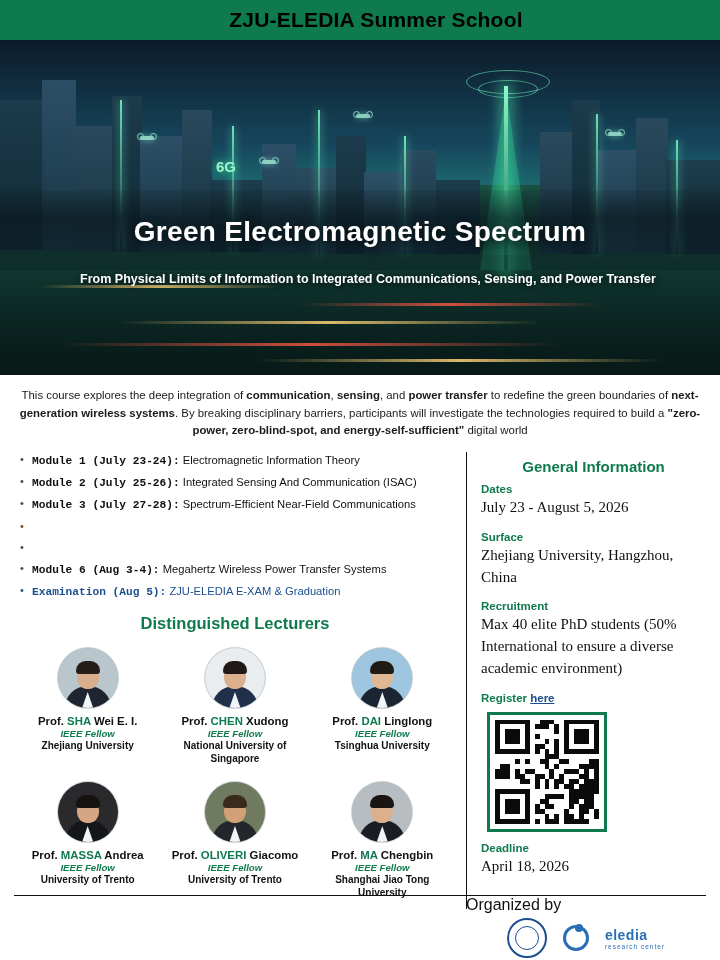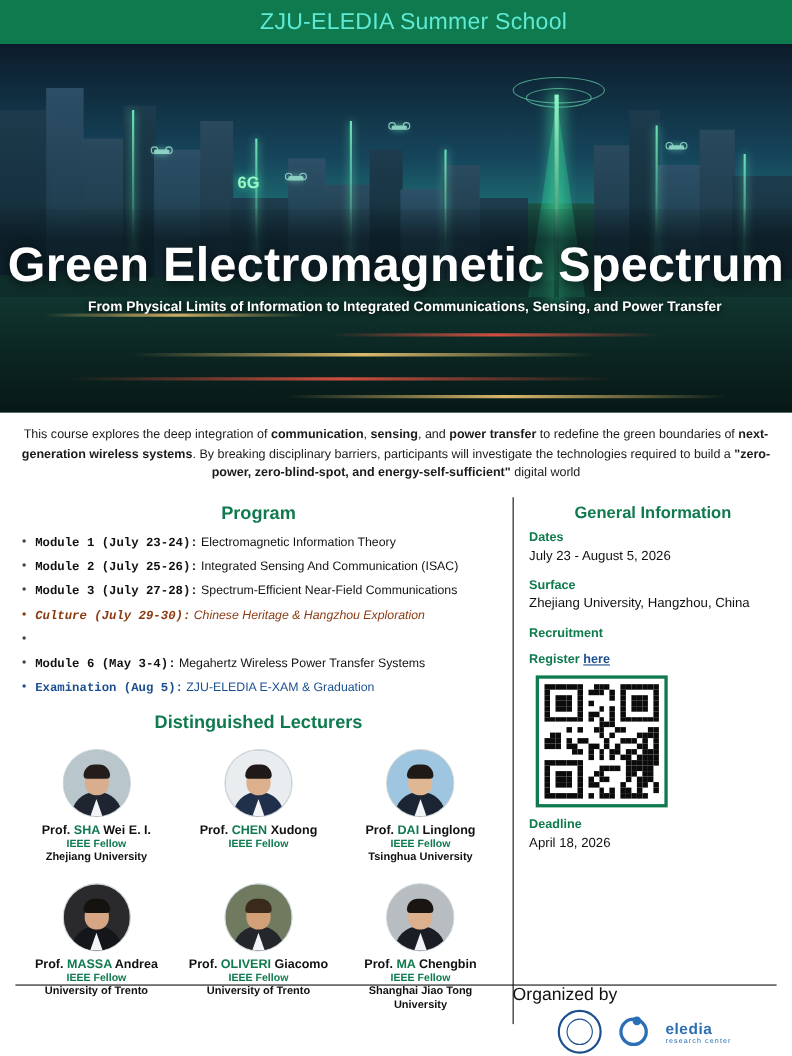--- a/index.html
+++ b/index.html
@@ -13,23 +13,23 @@
     position: relative;
   }
 
   
   .header-bar {
     height: 40px;
     background: #0f7a4d;
     display: flex; align-items: center; justify-content: center;
   }
   .header-bar .title {
-    color: #5eead4;
+    color: #000000;
     font-size: 21px;
-    font-weight: normal;
+    font-weight: bold;
     letter-spacing: .2px;
     margin-left: 32px;
   }
 
   
   .hero {
     position: relative;
     height: 335px;
     overflow: hidden;
     background: linear-gradient(180deg,#0a1420 0%, #11283a 35%, #17394a 60%, #1d4a3c 100%);
@@ -90,21 +90,21 @@
     color:#9cf5c9; font-size:15px; font-weight:bold;
     text-shadow:0 0 8px rgba(60,255,170,.8);
   }
   .hero-overlay {
     position:absolute; left:0; right:0; top:150px; bottom:105px;
     background: linear-gradient(180deg, rgba(8,20,26,.10), rgba(8,20,26,.62) 35%, rgba(8,20,26,.25));
   }
   .hero-title {
     position:absolute; left:0; right:0; top:176px;
     text-align:center; color:#ffffff;
-    font-size:44px; font-weight:bold; letter-spacing:.3px;
+    font-size:28px; font-weight:bold; letter-spacing:.3px;
     text-shadow: 0 2px 10px rgba(0,0,0,.75);
   }
   .hero-sub {
     position:absolute; left:0; right:0; top:232px;
     text-align:center; color:#ffffff;
     font-size:12.5px; font-weight:bold;
     text-shadow: 0 1px 6px rgba(0,0,0,.85);
     padding-left: 16px;
   }
 
@@ -184,29 +184,29 @@
     transform:translateX(-50%); border-radius:22px 22px 0 0;
     background:#22262e;
   }
   .photo .shirt {
     position:absolute; left:50%; bottom:-4px; width:14px; height:20px;
     transform:translateX(-50%); background:#f2f4f7;
     clip-path: polygon(50% 0, 100% 100%, 0 100%);
   }
   .lect .name { font-size:11.4px; font-weight:bold; color:#111; }
   .lect .name .sur { color:#0f7a4d; }
-  .lect .fellow { font-size:9.6px; font-weight:bold; color:#0f7a4d; margin-top:1px; }
+  .lect .fellow { font-size:9.6px; font-weight:bold; color:#0f7a4d; margin-top:1px;font-style:italic; }
   .lect .aff { font-size:10px; font-weight:bold; color:#111; margin-top:1px; line-height:1.25; }
 
   
   .info-block { margin-bottom:12px; }
   .info-label {
     color:#0f7a4d; font-weight:bold; font-size:11.5px; margin-bottom:2px;
   }
-  .info-text { font-size:12px; line-height:1.45; color:#111; }
+  .info-text { font-size:15px; line-height:1.45; color:#111;font-family:Liberation Serif, serif; }
   .reg-line { font-size:11.5px; color:#0f7a4d; font-weight:bold; }
   .reg-line .lnk { color:#1b4f8f; text-decoration:underline; }
 
   .qr-wrap { margin:8px 0 10px 6px; }
   .qr {
     width:120px; height:120px; background:#ffffff;
     border:3px solid #0f7a4d; padding:5px;
   }
   .qr-grid { width:100%; height:100%; display:grid; grid-template-columns:repeat(21,1fr); grid-template-rows:repeat(21,1fr); }
   .qr-grid i { background:transparent; }
@@ -289,45 +289,43 @@
   <div class="hero-sub">From Physical Limits of Information to Integrated Communications, Sensing, and Power Transfer</div>
 </div>
 
 <div class="abstract">
   <span>This course explores the deep integration of </span><b>communication</b><span>, </span><b>sensing</b><span>, and </span><b>power transfer</b><span> to redefine the green boundaries of </span><b>next-generation wireless systems</b><span>. By breaking disciplinary barriers, participants will investigate the technologies required to build a </span><b>"zero-power, zero-blind-spot, and energy-self-sufficient"</b><span> digital world</span>
 </div>
 
 <div class="body-wrap">
 
   <div class="col-left">
-    <div class="sec-title">Program</div>
 
     <ul class="prog-list">
       <li>
         <span class="bullet">•</span>
         <span><span class="mod">Module 1 (July 23-24):</span><span class="txt"> Electromagnetic Information Theory</span></span>
       </li>
       <li>
         <span class="bullet">•</span>
         <span><span class="mod">Module 2 (July 25-26):</span><span class="txt"> Integrated Sensing And Communication (ISAC)</span></span>
       </li>
       <li>
         <span class="bullet">•</span>
         <span><span class="mod">Module 3 (July 27-28):</span><span class="txt"> Spectrum-Efficient Near-Field Communications</span></span>
       </li>
       <li class="culture">
         <span class="bullet">•</span>
-        <span><span class="mod">Culture (July 29-30):</span><span class="txt"> Chinese Heritage &amp; Hangzhou Exploration</span></span>
       </li>
       <li>
         <span class="bullet">•</span>
       </li>
       <li>
         <span class="bullet">•</span>
-        <span><span class="mod">Module 6 (May 3-4):</span><span class="txt"> Megahertz Wireless Power Transfer Systems</span></span>
+        <span><span class="mod">Module 6 (Aug 3-4):</span><span class="txt"> Megahertz Wireless Power Transfer Systems</span></span>
       </li>
       <li class="exam">
         <span class="bullet">•</span>
         <span><span class="mod">Examination (Aug 5):</span><span class="txt"> ZJU-ELEDIA E-XAM &amp; Graduation</span></span>
       </li>
     </ul>
 
     <div class="sec-title" style="margin-top:14px;">Distinguished Lecturers</div>
 
     <div class="lect-grid">
@@ -348,20 +346,21 @@
       <div class="lect">
         <div class="photo">
           <div class="bg" style="background:#e9edf0"></div>
           <div class="body" style="background:#20304a"></div>
           <div class="shirt"></div>
           <div class="head" style="background:#dcb08d"></div>
           <div class="hair" style="background:#1f1a17"></div>
         </div>
         <div class="name"><span>Prof. </span><span class="sur">CHEN</span><span> Xudong</span></div>
         <div class="fellow">IEEE Fellow</div>
+        <div class="aff">National University of Singapore</div>
       </div>
 
       <div class="lect">
         <div class="photo">
           <div class="bg" style="background:#9fc6e0"></div>
           <div class="body" style="background:#1b2433"></div>
           <div class="shirt"></div>
           <div class="head" style="background:#dfb793"></div>
           <div class="hair" style="background:#201a17"></div>
         </div>
@@ -420,20 +419,21 @@
       <div class="info-text">July 23 - August 5, 2026</div>
     </div>
 
     <div class="info-block">
       <div class="info-label">Surface</div>
       <div class="info-text">Zhejiang University, Hangzhou, China</div>
     </div>
 
     <div class="info-block">
       <div class="info-label">Recruitment</div>
+      <div class="info-text">Max 40 elite PhD students (50% International to ensure a diverse academic environment)</div>
     </div>
 
     <div class="reg-line"><span>Register </span><a class="lnk" href="#">here</a></div>
 
     <div class="qr-wrap">
       <div class="qr">
         <div class="qr-grid" id="qrgrid">
             <i class="on"></i>
             <i class="on"></i>
             <i class="on"></i>

